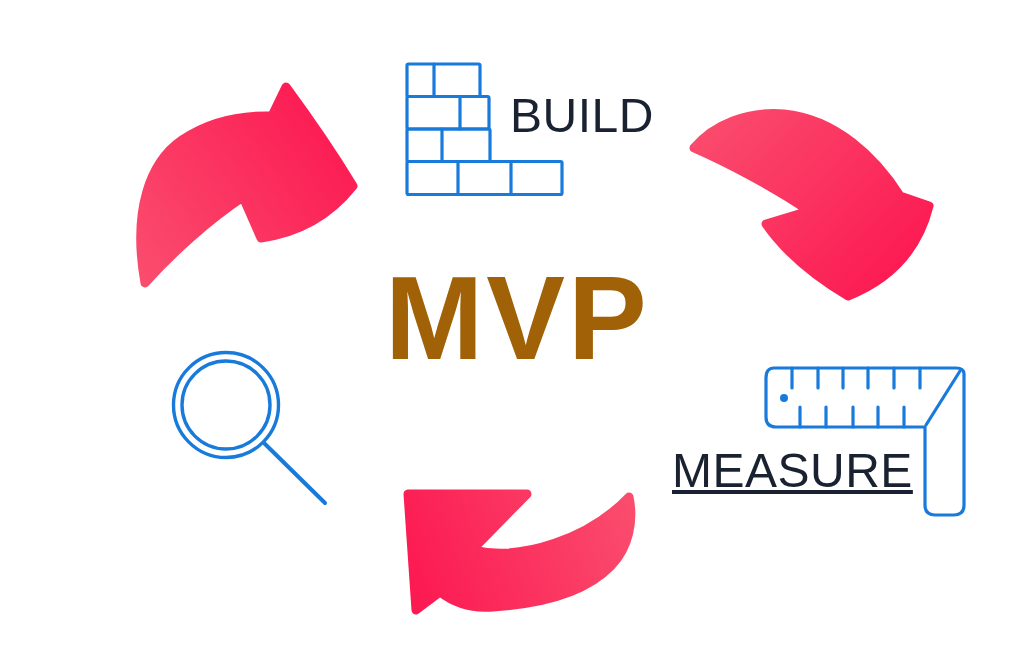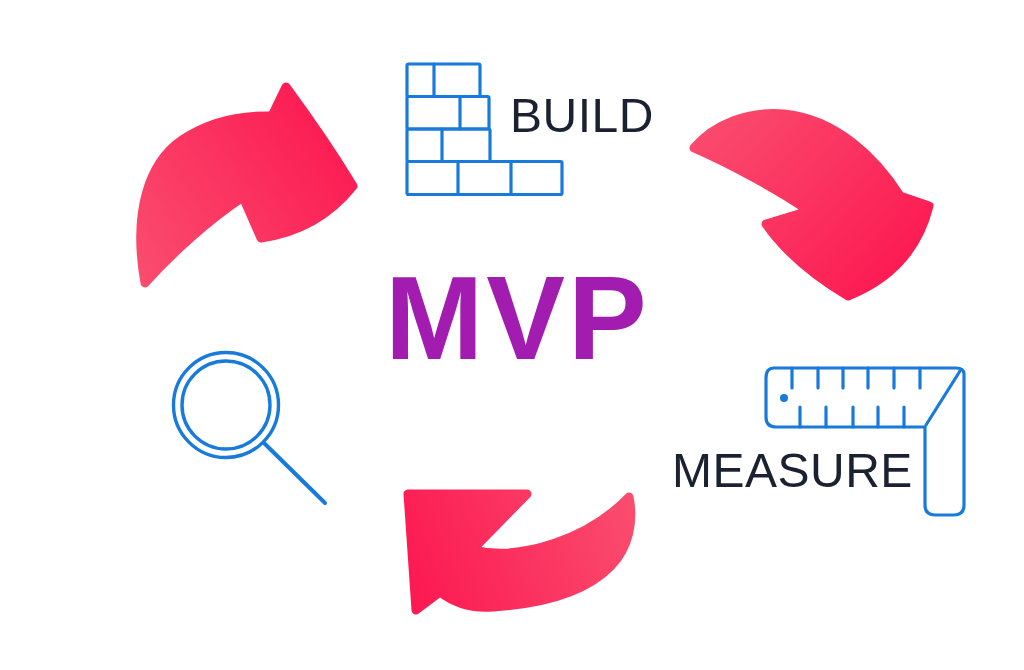--- a/index.html
+++ b/index.html
@@ -8,21 +8,21 @@
     font-family:"Liberation Sans",sans-serif;
     position:relative;overflow:hidden;
   }
   .stage{position:absolute;left:12px;top:0;width:1024px;height:599px}
   svg.art{position:absolute;left:0;top:0}
   .label{
     position:absolute;color:#1a2231;font-size:48px;line-height:1;
     letter-spacing:.5px;white-space:nowrap;font-weight:400;
   }
   .mvp{
-    position:absolute;color:#a21caf;font-size:118px;line-height:1;
+    position:absolute;color:#a16207;font-size:118px;line-height:1;
     font-weight:bold;letter-spacing:3px;white-space:nowrap;
   }
 </style>
 </head>
 <body>
 
 <div class="stage">
 
   <svg class="art" width="1024" height="670" viewBox="0 0 1024 670">
     <defs>
@@ -100,17 +100,17 @@
 
     <g fill="none" stroke="#187bdb" stroke-width="3.4" stroke-linecap="round">
       <circle cx="214" cy="405" r="52.5"></circle>
       <circle cx="214" cy="405" r="44"></circle>
       <line x1="252" y1="443" x2="313" y2="503" stroke-width="4"></line>
     </g>
   </svg>
 
   <div class="label" style="left:498px;top:92px;">BUILD</div>
 
-  <div class="label" style="left:660px;top:447px;">MEASURE</div>
+  <div class="label" style="left:660px;top:447px;text-decoration:underline;">MEASURE</div>
 
 
   <div class="mvp" style="left:373px;top:259px;">MVP</div>
 </div>
 
 </body></html>

